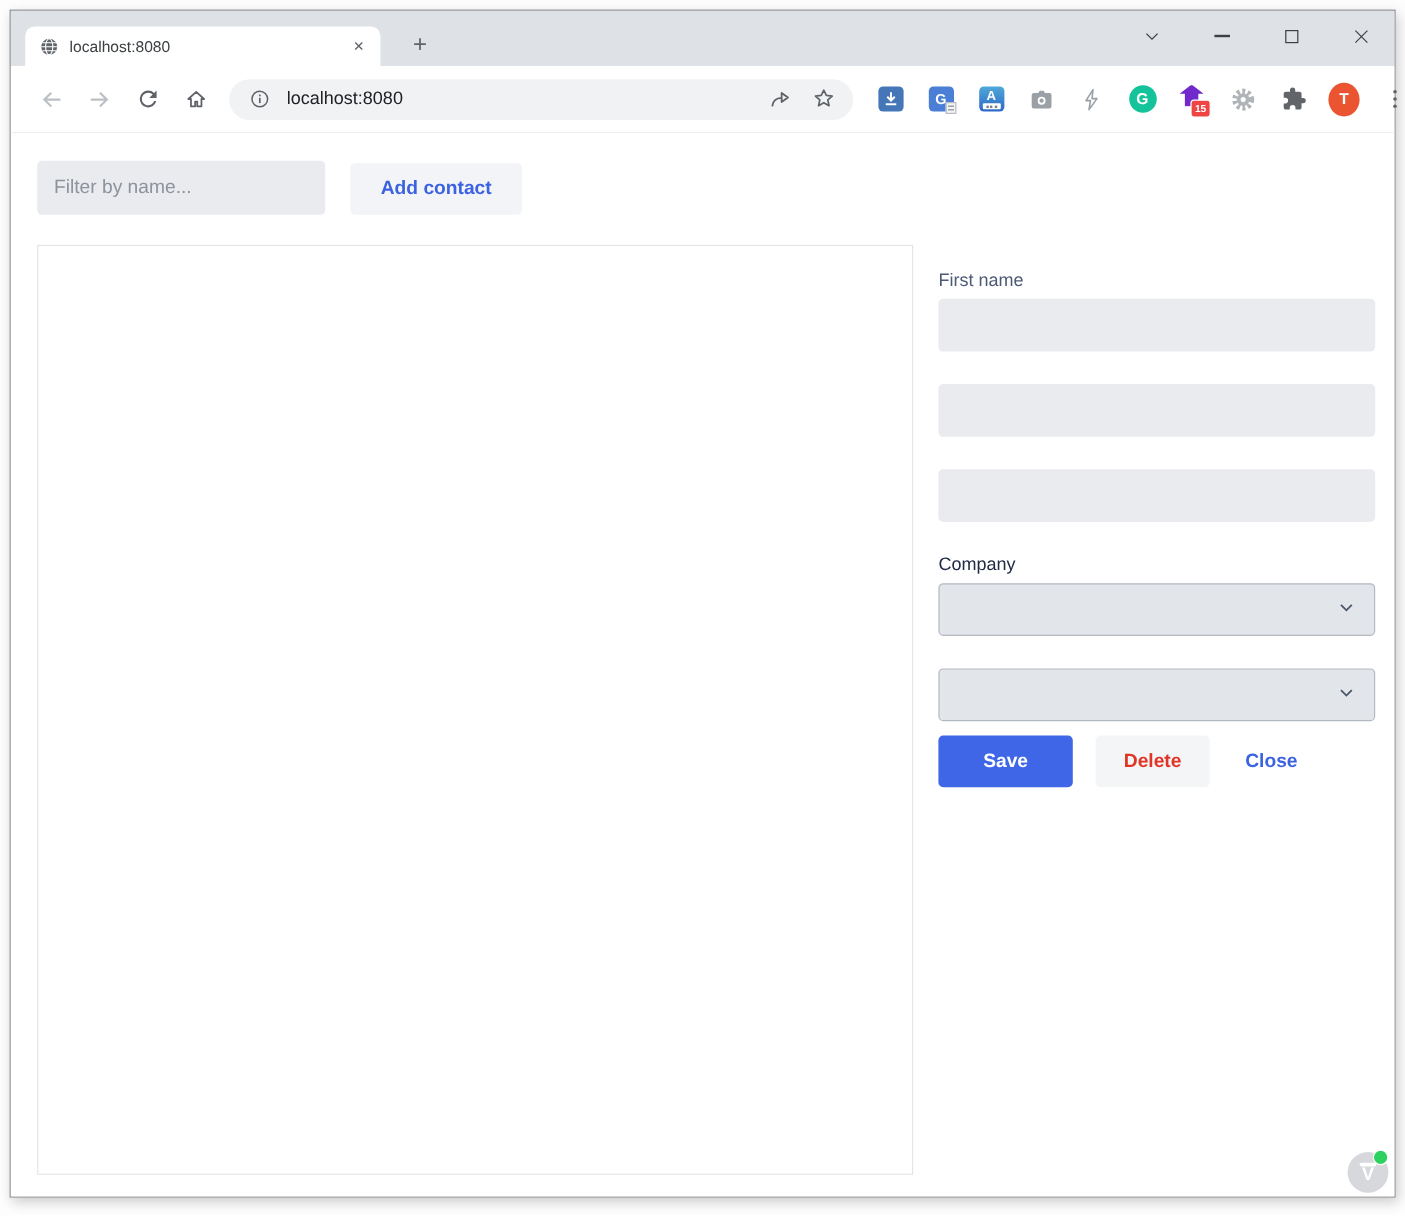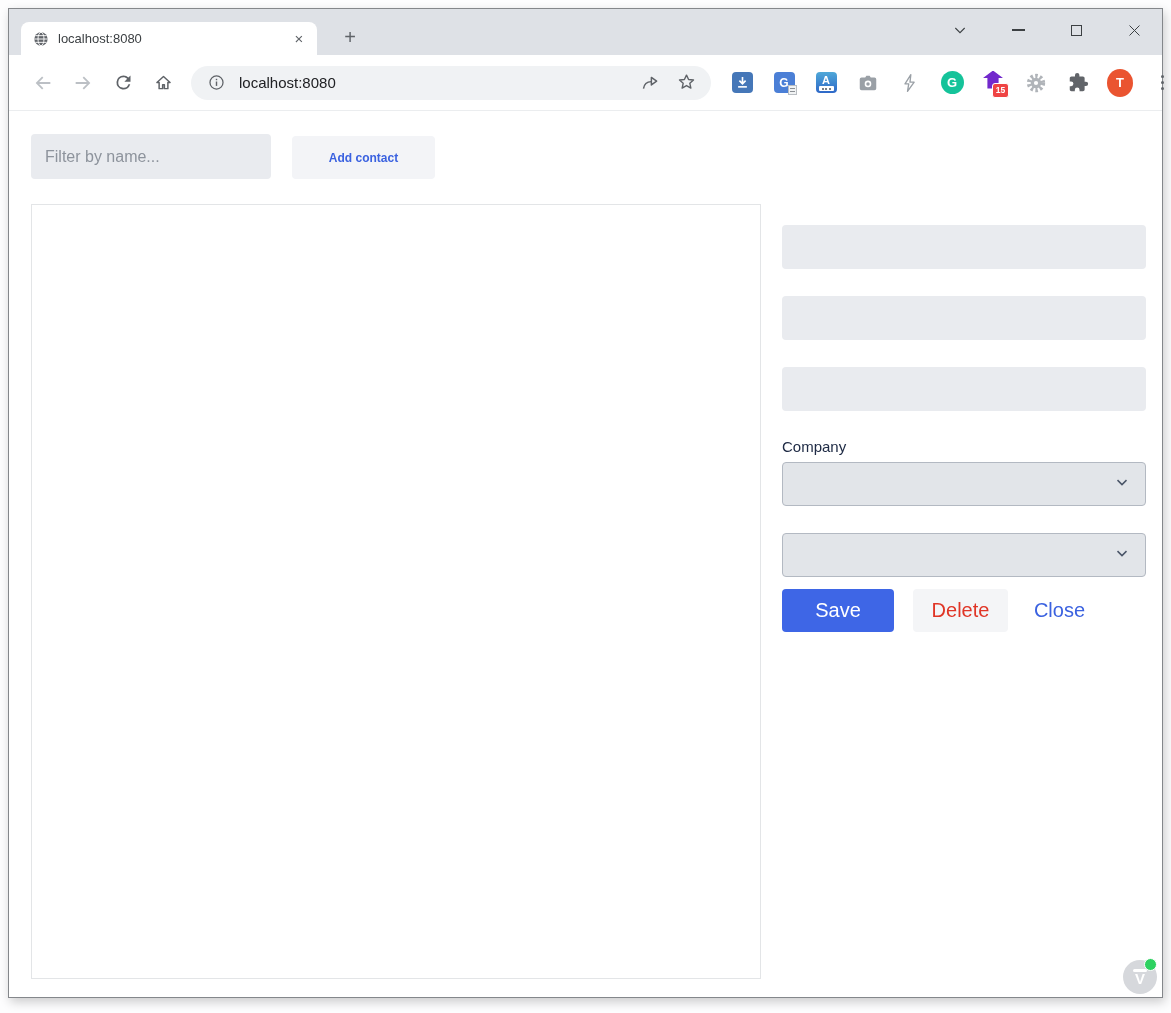--- a/index.html
+++ b/index.html
@@ -74,41 +74,41 @@
   .content{flex:1;position:relative;background:#fff;overflow:hidden;}
   .filter-input{
     position:absolute;left:22px;top:23px;width:240px;height:45px;box-sizing:border-box;
     background:#e9ebef;border:none;border-radius:4px;padding:0 14px;
     font-size:16px;color:#2b3648;outline:none;font-family:"Liberation Sans",sans-serif;
   }
   .filter-input::placeholder{color:#8d939c;}
   .add-btn{
     position:absolute;left:283px;top:25px;width:143px;height:43px;
     background:#f3f4f7;border:none;border-radius:4px;cursor:pointer;
-    color:#3b62e0;font-size:12px;font-weight:600;font-family:"Liberation Sans",sans-serif;
+    color:#3b62e0;font-size:16px;font-weight:600;font-family:"Liberation Sans",sans-serif;
   }
   .grid{
     position:absolute;left:22px;top:93px;width:730px;height:775px;box-sizing:border-box;
     border:1px solid #e3e5e7;background:#fff;overflow:auto;
   }
   .form{position:absolute;left:773px;top:114px;width:364px;}
   .f-label{display:block;font-size:15px;font-weight:500;color:#4c5a74;margin-bottom:7px;}
   .f-label.dark{color:#202c46;}
   .f-input{
     width:100%;height:44px;box-sizing:border-box;background:#e9ebef;border:none;border-radius:4px;
     padding:0 12px;font-size:16px;color:#2b3648;outline:none;margin-bottom:27px;
     font-family:"Liberation Sans",sans-serif;
   }
   .f-select{
     width:100%;height:44px;box-sizing:border-box;background:#e2e5e9;
     border:1px solid #b3b9c2;border-radius:4px;margin-bottom:27px;
     display:flex;align-items:center;justify-content:flex-end;padding:0 14px;cursor:pointer;
   }
   .btnrow{display:flex;gap:19px;margin-top:-15px;}
-  .btn{height:43px;border:none;border-radius:4px;font-size:20px;font-weight:400;cursor:pointer;
+  .btn{height:43px;border:none;border-radius:4px;font-size:16px;font-weight:700;cursor:pointer;
     font-family:"Liberation Sans",sans-serif;}
   .btn-save{width:112px;background:#3e66e6;color:#fff;}
   .btn-delete{width:95px;background:#f4f5f7;color:#e03526;}
   .btn-close{width:65px;background:transparent;color:#3b62e0;}
   .vbadge{
     position:absolute;right:5px;bottom:3px;width:34px;height:34px;border-radius:50%;
     background:#d6d8dc;display:flex;align-items:center;justify-content:center;cursor:pointer;
   }
   .vbadge .vletter{color:#fff;font-size:15px;font-weight:bold;line-height:1;margin-top:3px;}
   .vbadge .vbar{position:absolute;top:9px;left:10px;width:14px;height:2.5px;background:#fff;border-radius:2px;}
@@ -273,20 +273,21 @@
 
   <div class="content">
 
     <input class="filter-input" type="text" placeholder="Filter by name..." style="">
 
     <button class="add-btn">Add contact</button>
 
     <div class="grid"></div>
 
     <div class="form">
+      <label class="f-label">First name</label>
       <input class="f-input" type="text" value="" style="">
 
       <input class="f-input" type="text" value="" style="">
 
       <input class="f-input" type="text" value="" style="">
 
       <label class="f-label dark">Company</label>
       <div class="f-select">
         <span>
           <svg width="18" height="18" viewBox="0 0 24 24">

